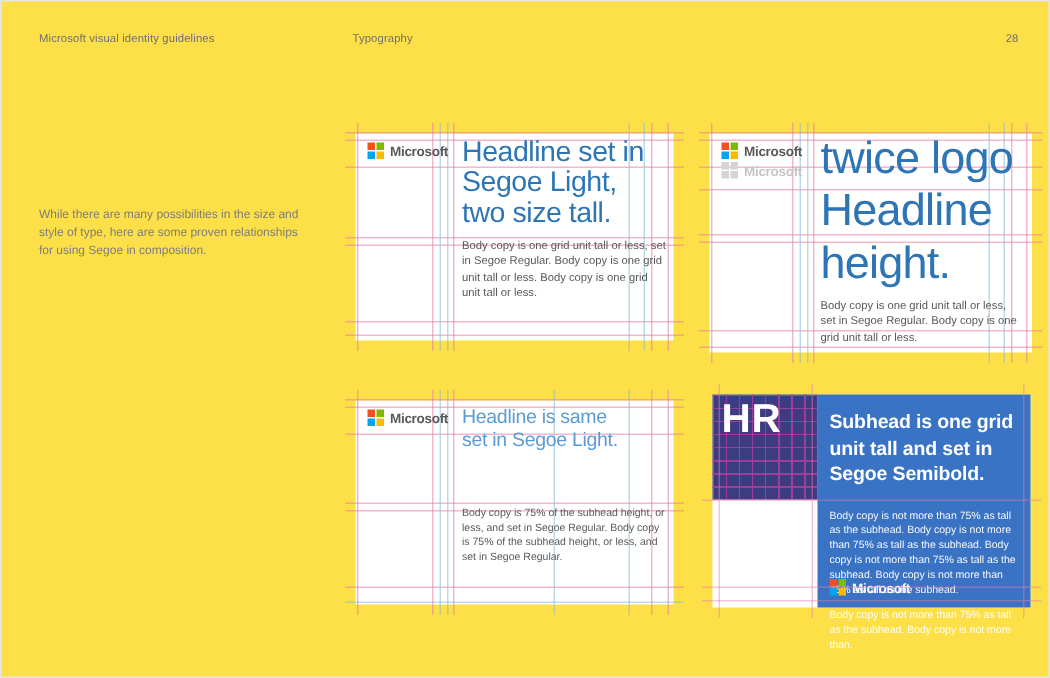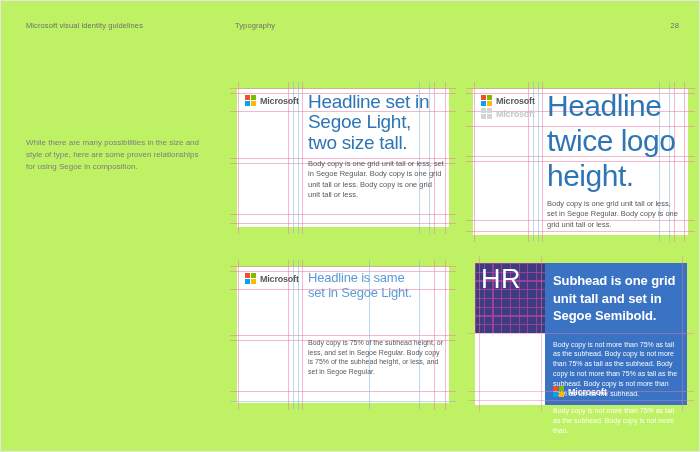--- a/index.html
+++ b/index.html
@@ -1,16 +1,16 @@
 <!DOCTYPE html>
 <html><head>
 <meta charset="utf-8">
 <style>
   html,body{margin:0;padding:0;background:#fff;}
-  .page{position:relative;width:700px;height:452px;background:#bef264;overflow:hidden;
+  .page{position:relative;width:700px;height:452px;background:#fde047;overflow:hidden;
         font-family:"Liberation Sans",sans-serif;border:1px solid #e6e6e6;box-sizing:border-box;}
 
   
   .hdr{position:absolute;top:20px;font-size:7.5px;color:#6e6e6e;letter-spacing:.1px;}
   .hdr-brand{left:25px;}
   .hdr-section{left:234px;}
   .hdr-page{right:20px;}
 
   
   .sb-title{position:absolute;left:25px;top:84px;width:140px;font-size:17.5px;line-height:1.24;
@@ -50,21 +50,21 @@
   .bcopy{position:absolute;font-size:7.5px;line-height:1.38;color:#595959;}
   .bc1{left:71px;top:70px;width:136px;}
   .bc2{left:74px;top:110px;width:134px;}
   .bc3{left:71px;top:71px;width:138px;font-size:7px;}
 
   
   .hrsq{position:absolute;left:0;top:0;width:70px;height:70px;background-color:#3d3c80;
         background-image:
           repeating-linear-gradient(to right, rgba(172,62,158,.85) 0 1px, transparent 1px 8.75px),
           repeating-linear-gradient(to bottom, rgba(172,62,158,.85) 0 1px, transparent 1px 8.75px);}
-  .hrtxt{position:absolute;left:6px;top:1px;font-size:27px;font-weight:400;color:#fff;letter-spacing:.5px;}
+  .hrtxt{position:absolute;left:6px;top:1px;font-size:27px;font-weight:700;color:#fff;letter-spacing:.5px;}
   .bluepanel{position:absolute;left:70px;top:0;right:0;bottom:0;background:#3a73c4;
              padding:9px 8px 8px 8px;box-sizing:border-box;}
   .subhead{margin:0;font-size:13px;font-weight:700;color:#fff;line-height:1.35;letter-spacing:-.1px;}
   .c4body{margin:15px 0 0 0;font-size:7px;line-height:1.4;color:rgba(255,255,255,.95);}
   .c4body2{margin-top:8px;}
   .bluepanel .mslogo{bottom:8px;left:8px;}
 </style>
 </head>
 <body>
 
@@ -142,22 +142,22 @@
     <div class="mslogo ghost" style="left:8px;top:19px">
       <span class="tiles">
           <i class="t1"></i>
           <i class="t2"></i>
           <i class="t3"></i>
           <i class="t4"></i>
         </span>
       <span class="mword">Microsoft</span>
     </div>
     <div class="hl hl2">
+      <div>twice logo</div>
       <div>Headline</div>
-      <div>twice logo</div>
       <div>height.</div>
     </div>
     <div class="bcopy bc2">Body copy is one grid unit tall or less, set in Segoe Regular. Body copy is one grid unit tall or less.</div>
   </div>
 
   <div class="card card3">
     <div class="gl glh pk" style="top:-1px"></div>
     <div class="gl glh pk" style="top:4px"></div>
     <div class="gl glh pk" style="top:22px"></div>
     <div class="gl glh pk" style="top:68px"></div>

